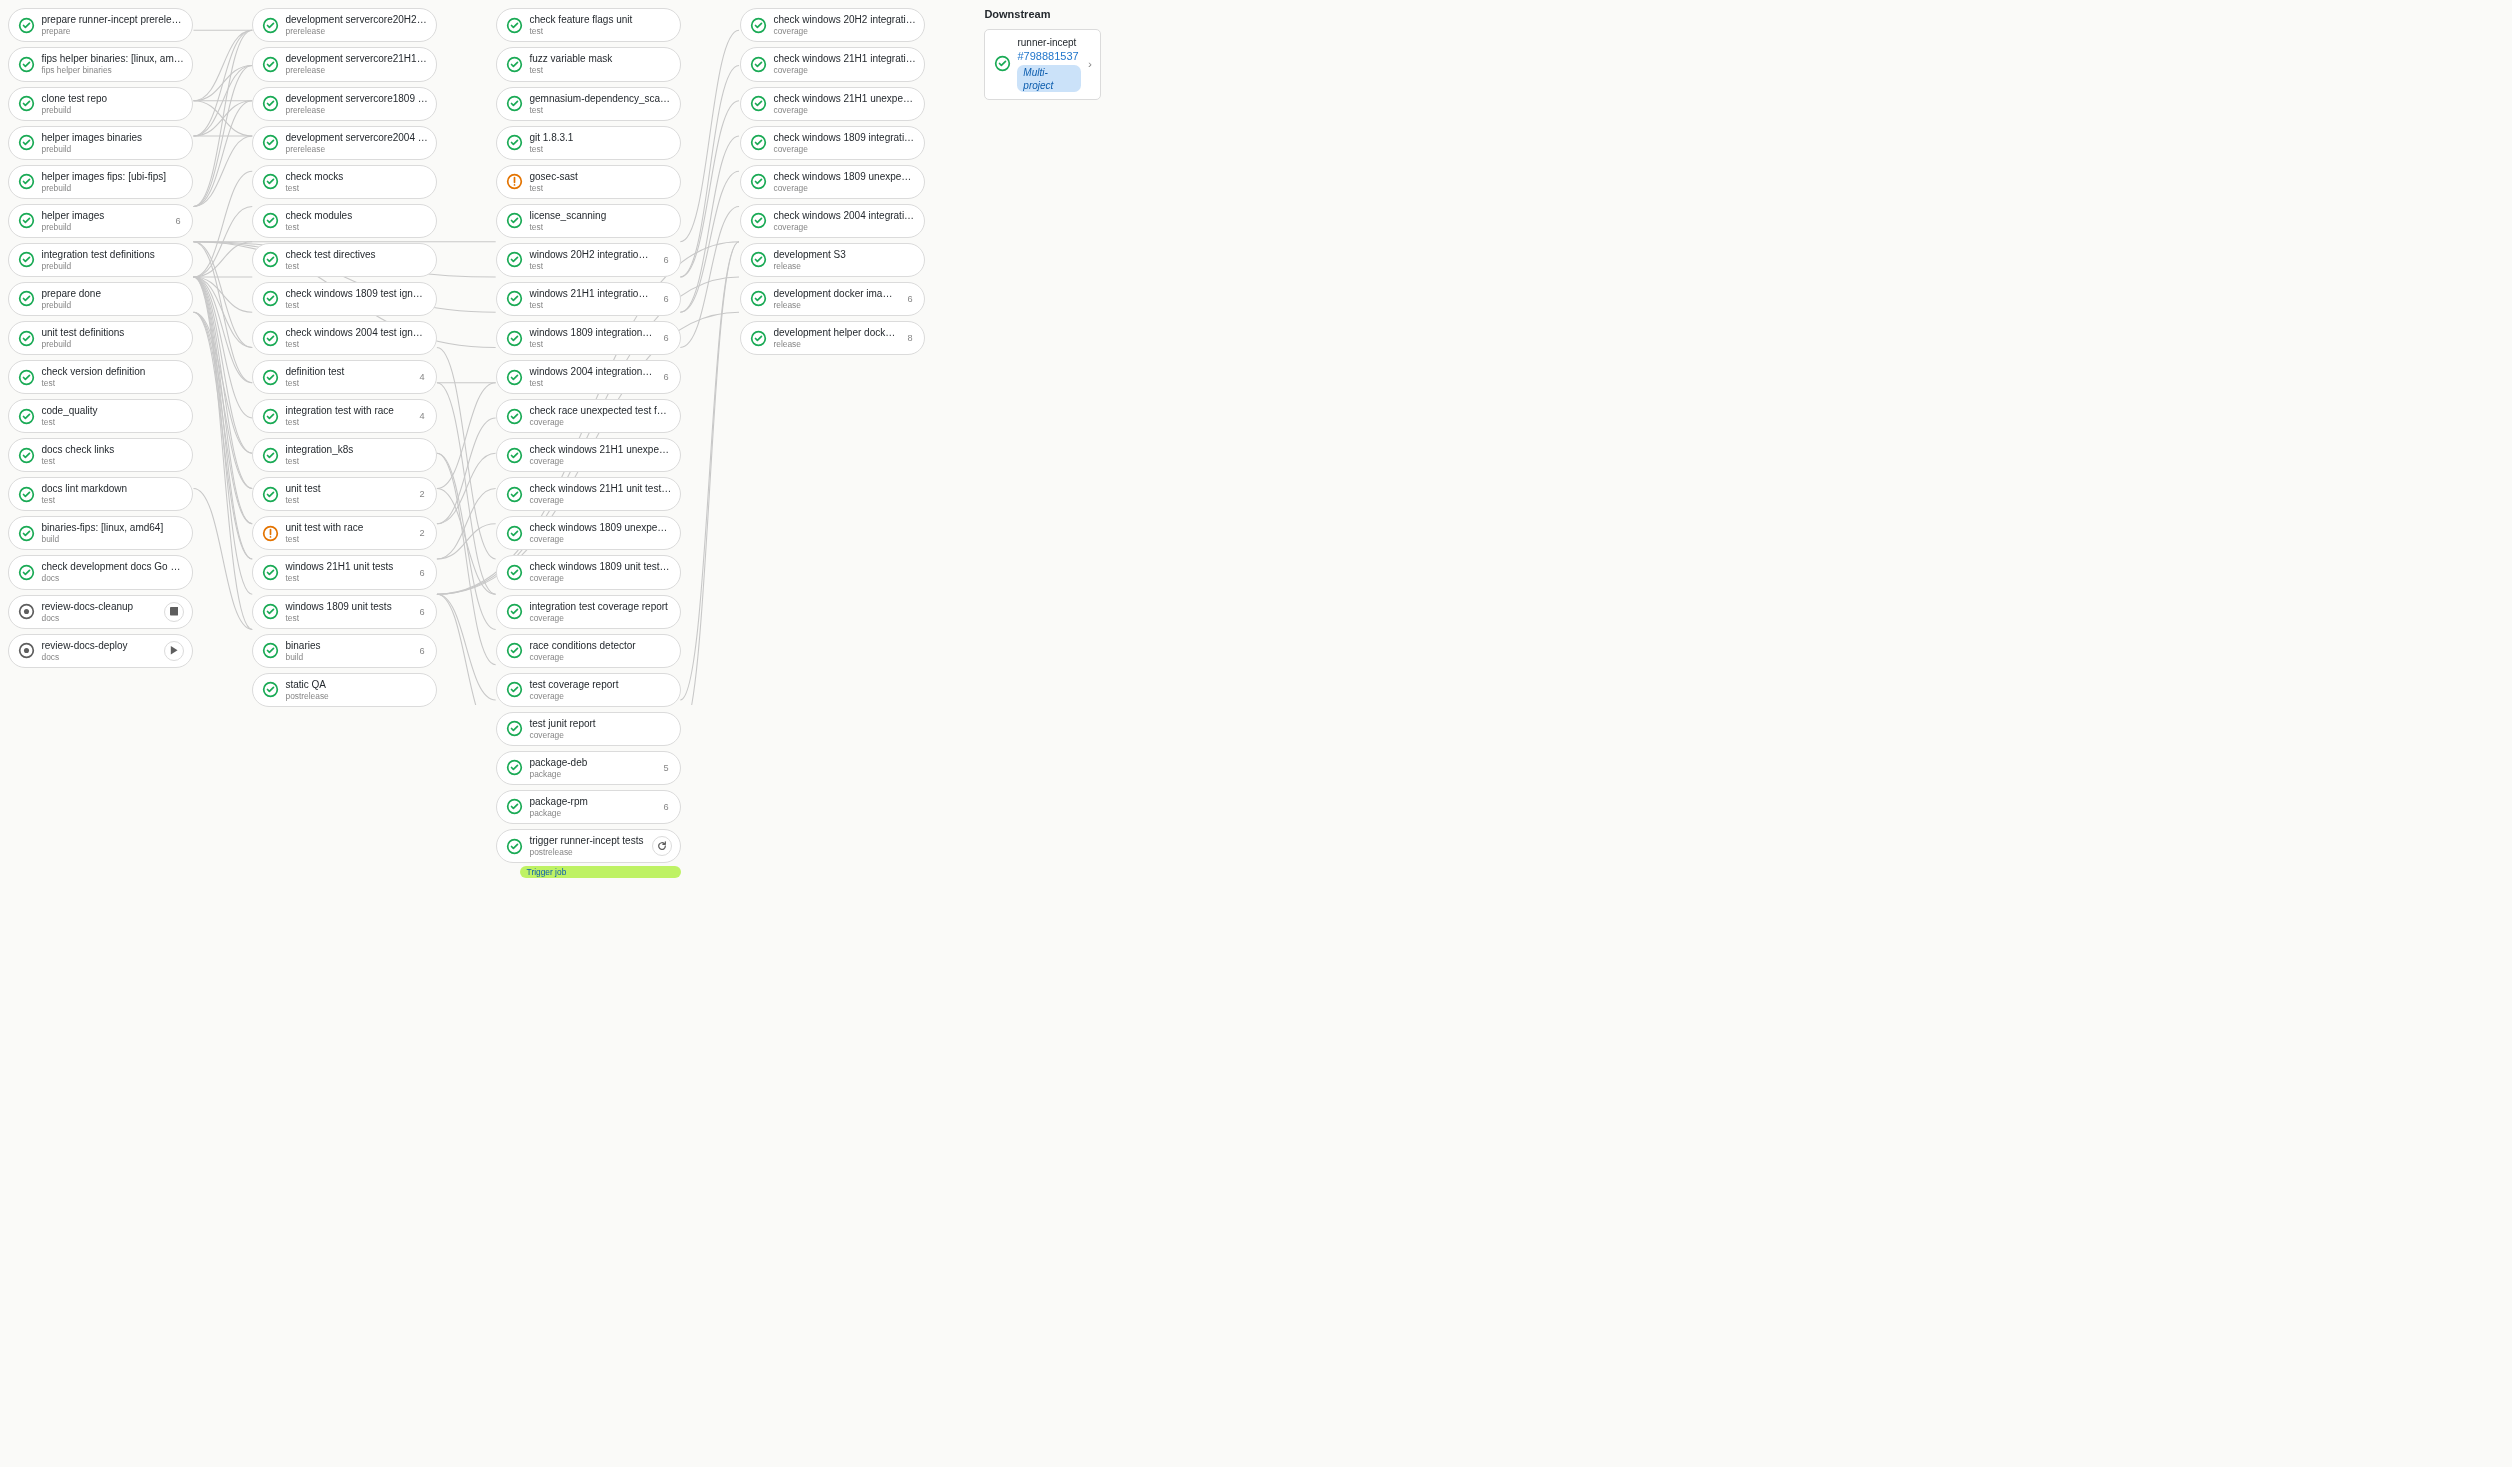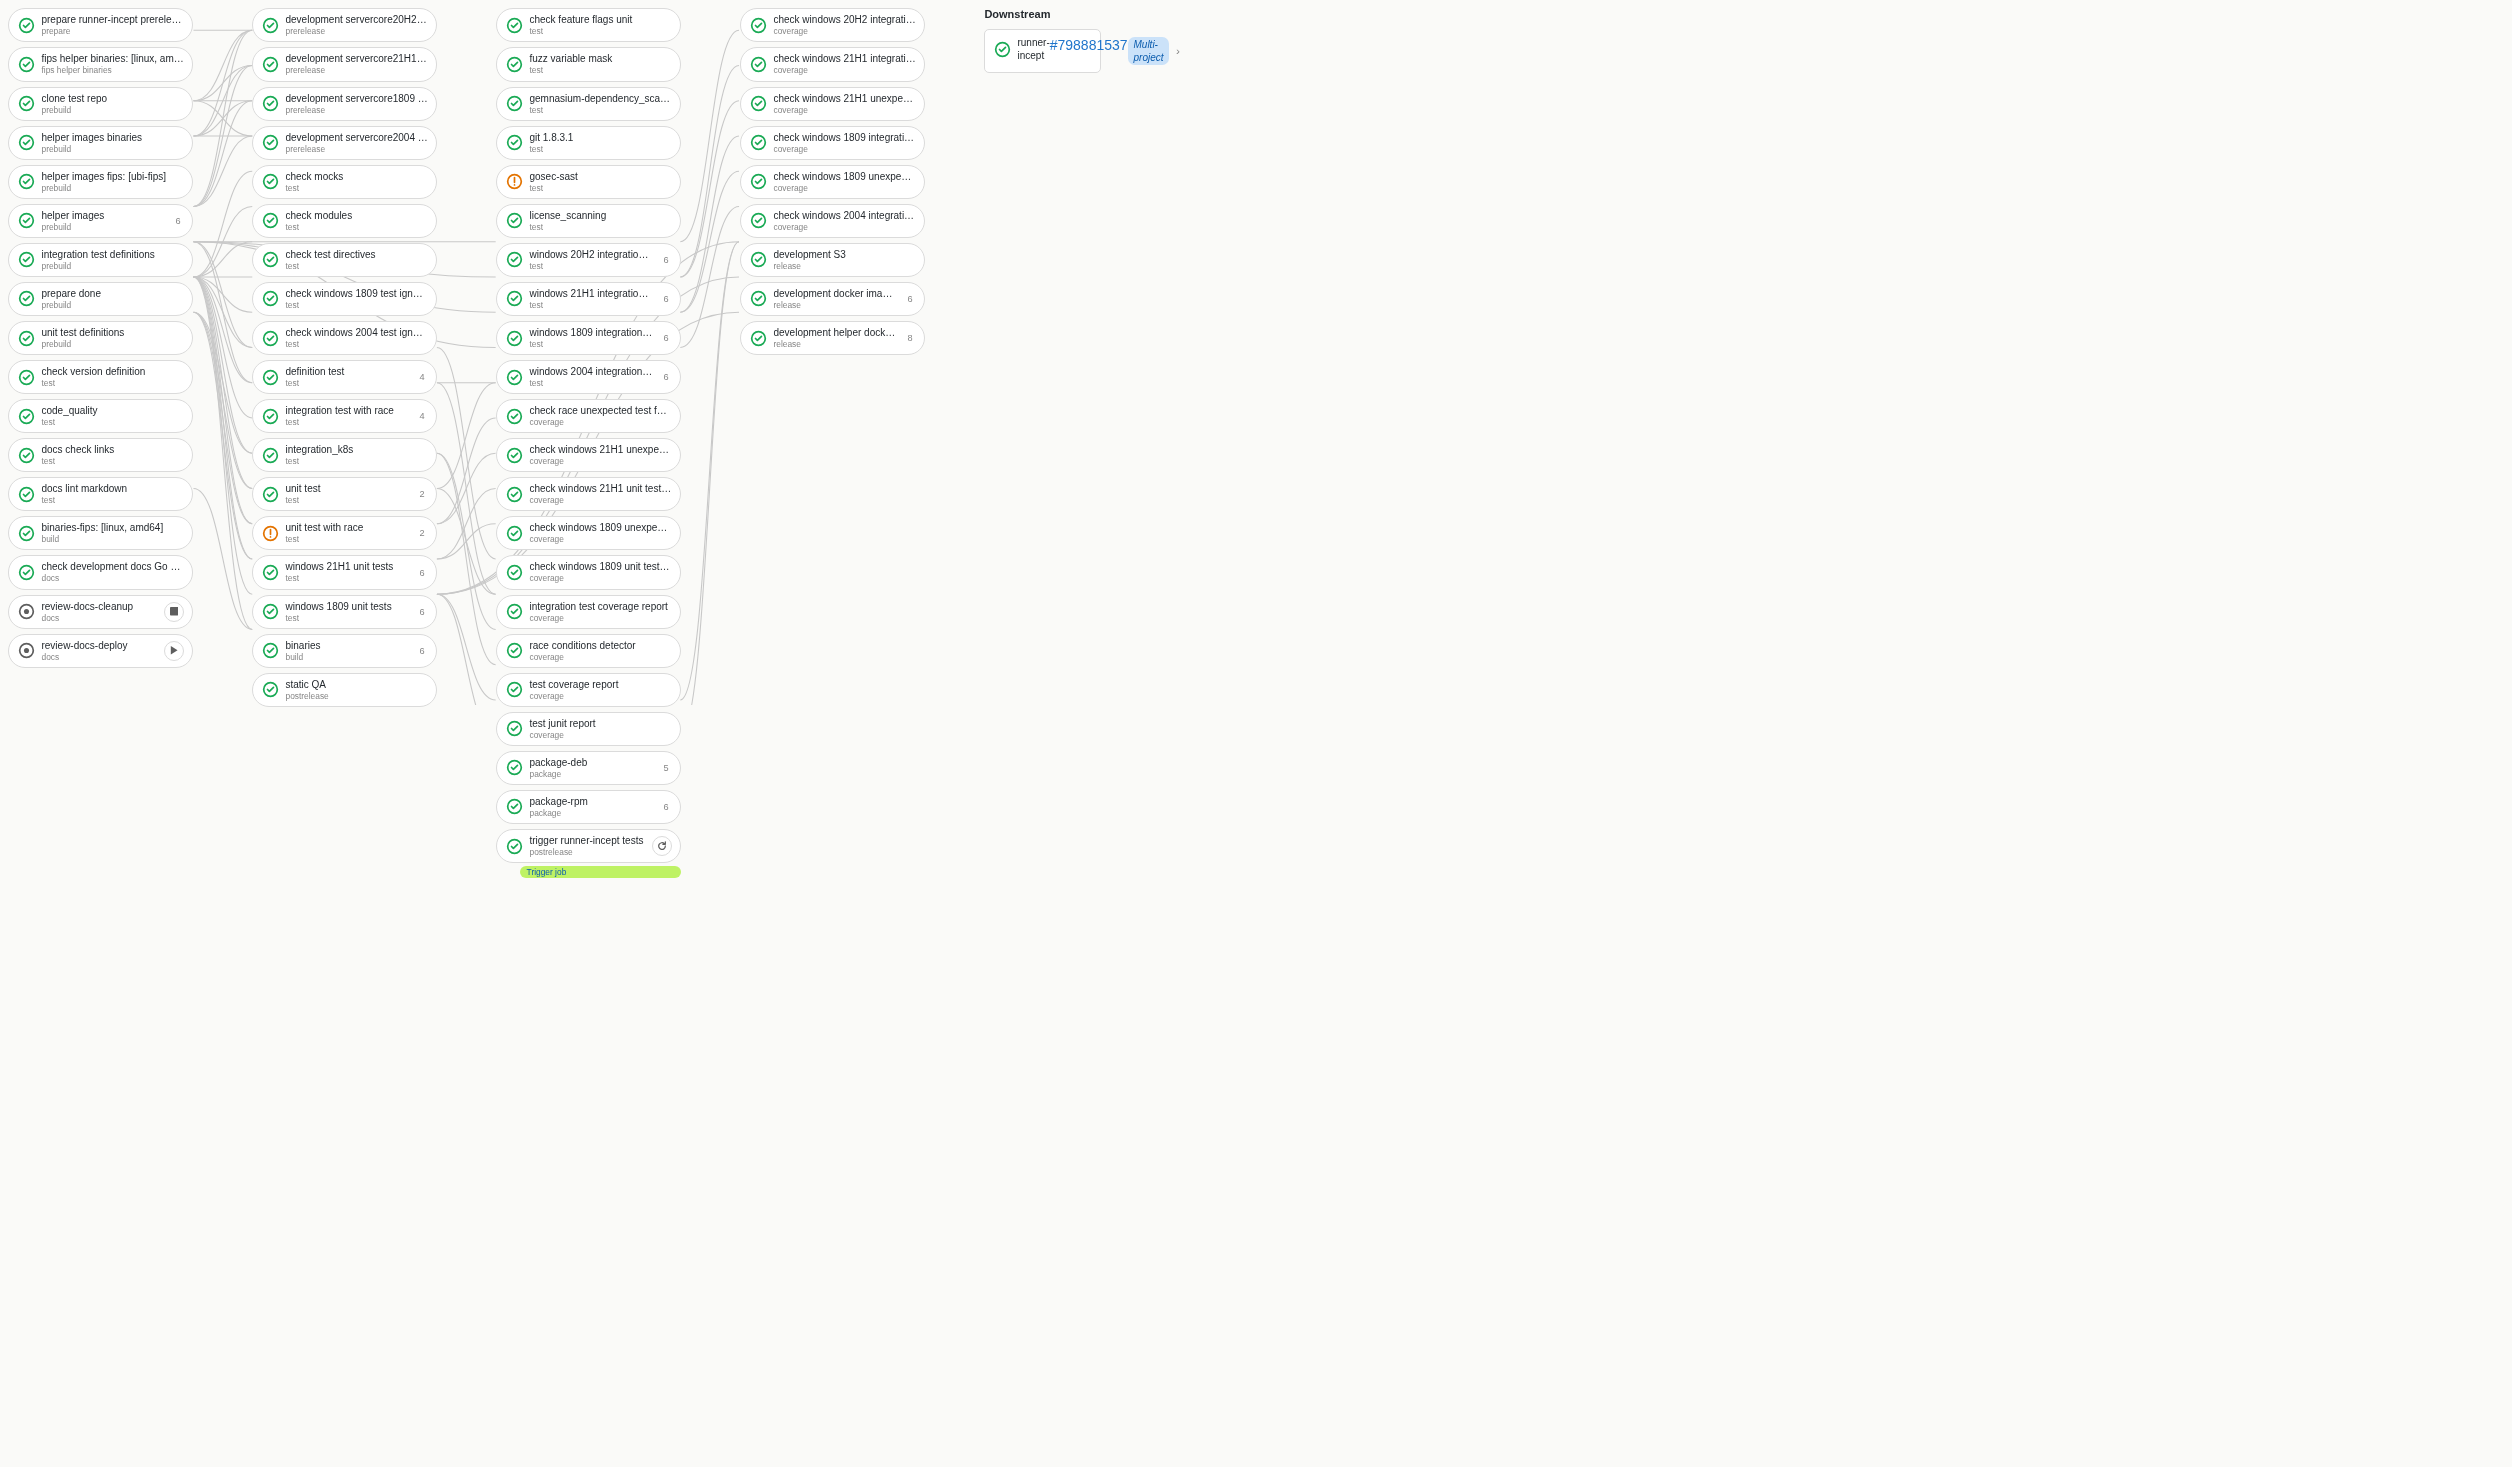--- a/index.html
+++ b/index.html
@@ -11,23 +11,23 @@
 .job-text { flex: 1; display: flex; flex-direction: column; line-height: 1.2; overflow: hidden; }
 .job-name { font-size: 10px; color: #24292e; white-space: nowrap; overflow: hidden; text-overflow: ellipsis; }
 .job-stage { font-size: 8.4px; color: #868686; }
 .badge-count { font-size: 9.2px; color: #868686; margin-left: auto; padding: 0 3.4px; }
 .action-btn { width: 20px; height: 20px; border: 0.8px solid #dbdbdb; border-radius: 50%; display: flex; align-items: center; justify-content: center; background: #fff; cursor: pointer; margin-left: auto; flex-shrink: 0; }
 .icon-success { stroke: #1aaa55; fill: none; }
 .icon-warning { stroke: #e37300; fill: none; }
 .downstream-section { width: 117px; flex-shrink: 0; }
 .downstream-title { font-size: 11px; font-weight: 600; margin-bottom: 8.4px; color: #24292e; }
 .downstream-card { background: #fff; border: 0.8px solid #dbdbdb; border-radius: 5px; padding: 6.7px 8.4px; display: flex; align-items: center; gap: 6.7px; position: relative; }
-.downstream-text { display: flex; flex-direction: row; line-height: 1.3; flex: 1; }
+.downstream-text { display: flex; flex-direction: column; line-height: 1.3; flex: 1; }
 .downstream-name { font-size: 10px; color: #24292e; }
-.downstream-id { font-size: 14px; color: #1f75cb; }
+.downstream-id { font-size: 11px; color: #1f75cb; }
 .downstream-badge { display: inline-block; background: #cbe2f9; color: #0b5cad; font-size: 10px; padding: 0.8px 5.9px; border-radius: 6.7px; margin-top: 1px; width: fit-content; font-style: italic; }
 .chevron { color: #868686; font-size: 11.8px; }
 .trigger-badge { display: inline-block; background: #bef264; color: #0b5cad; font-size: 8.4px; padding: 0.8px 6.7px; border-radius: 6.7px; margin-left: 23.5px; margin-top: -1.7px; }
 svg.lines { position: absolute; top: 0; left: 0; pointer-events: none; z-index: -1; }
 </style>
 </head>
 <body>
 
 <div class="container" id="pipeline">
     <div class="column">

